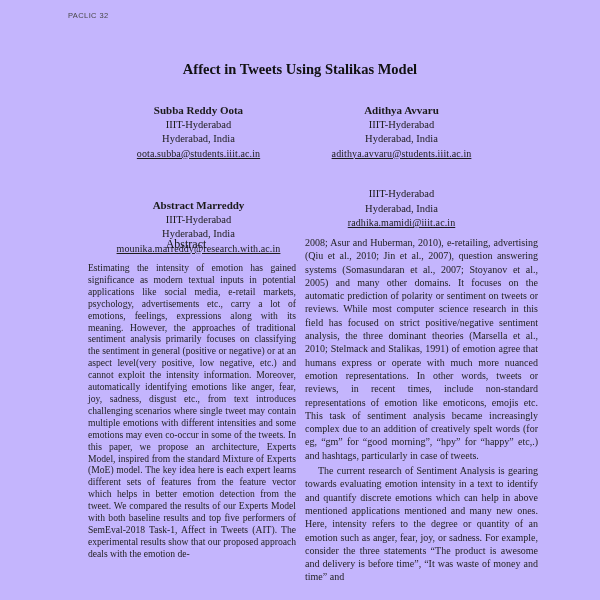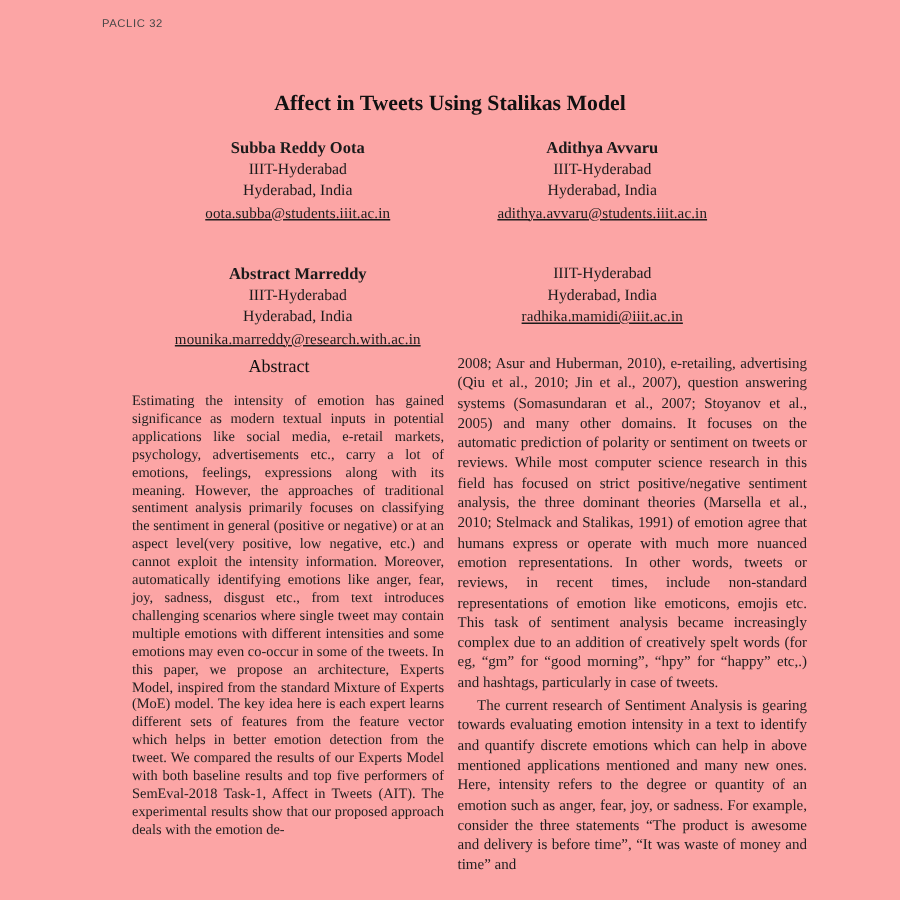--- a/index.html
+++ b/index.html
@@ -4,21 +4,21 @@
 <style>
   html, body {
     margin: 0;
     padding: 0;
     background: #e8e8e8;
   }
   .page {
     position: relative;
     width: 600px;
     height: 600px;
-    background: #fca5a5;
+    background: #c4b5fd;
     overflow: hidden;
     font-family: "Liberation Serif", serif;
     color: #1b1b1b;
   }
   .running-header {
     position: absolute;
     top: 11px;
     left: 68px;
     font-family: "Liberation Sans", sans-serif;
     font-size: 7.5px;
@@ -45,20 +45,21 @@
     grid-template-columns: 203px 203px;
     grid-row-gap: 26px;
   }
   .author-cell {
     text-align: center;
     line-height: 14.5px;
   }
   .author-name {
     font-size: 11px;
     font-weight: bold;
+    margin-top: 11px;
   }
   .author-affil, .author-loc {
     font-size: 10.5px;
   }
   .author-email {
     font-size: 10px;
     letter-spacing: 0.1px;
     text-decoration: underline;
   }
   .abstract-heading {

